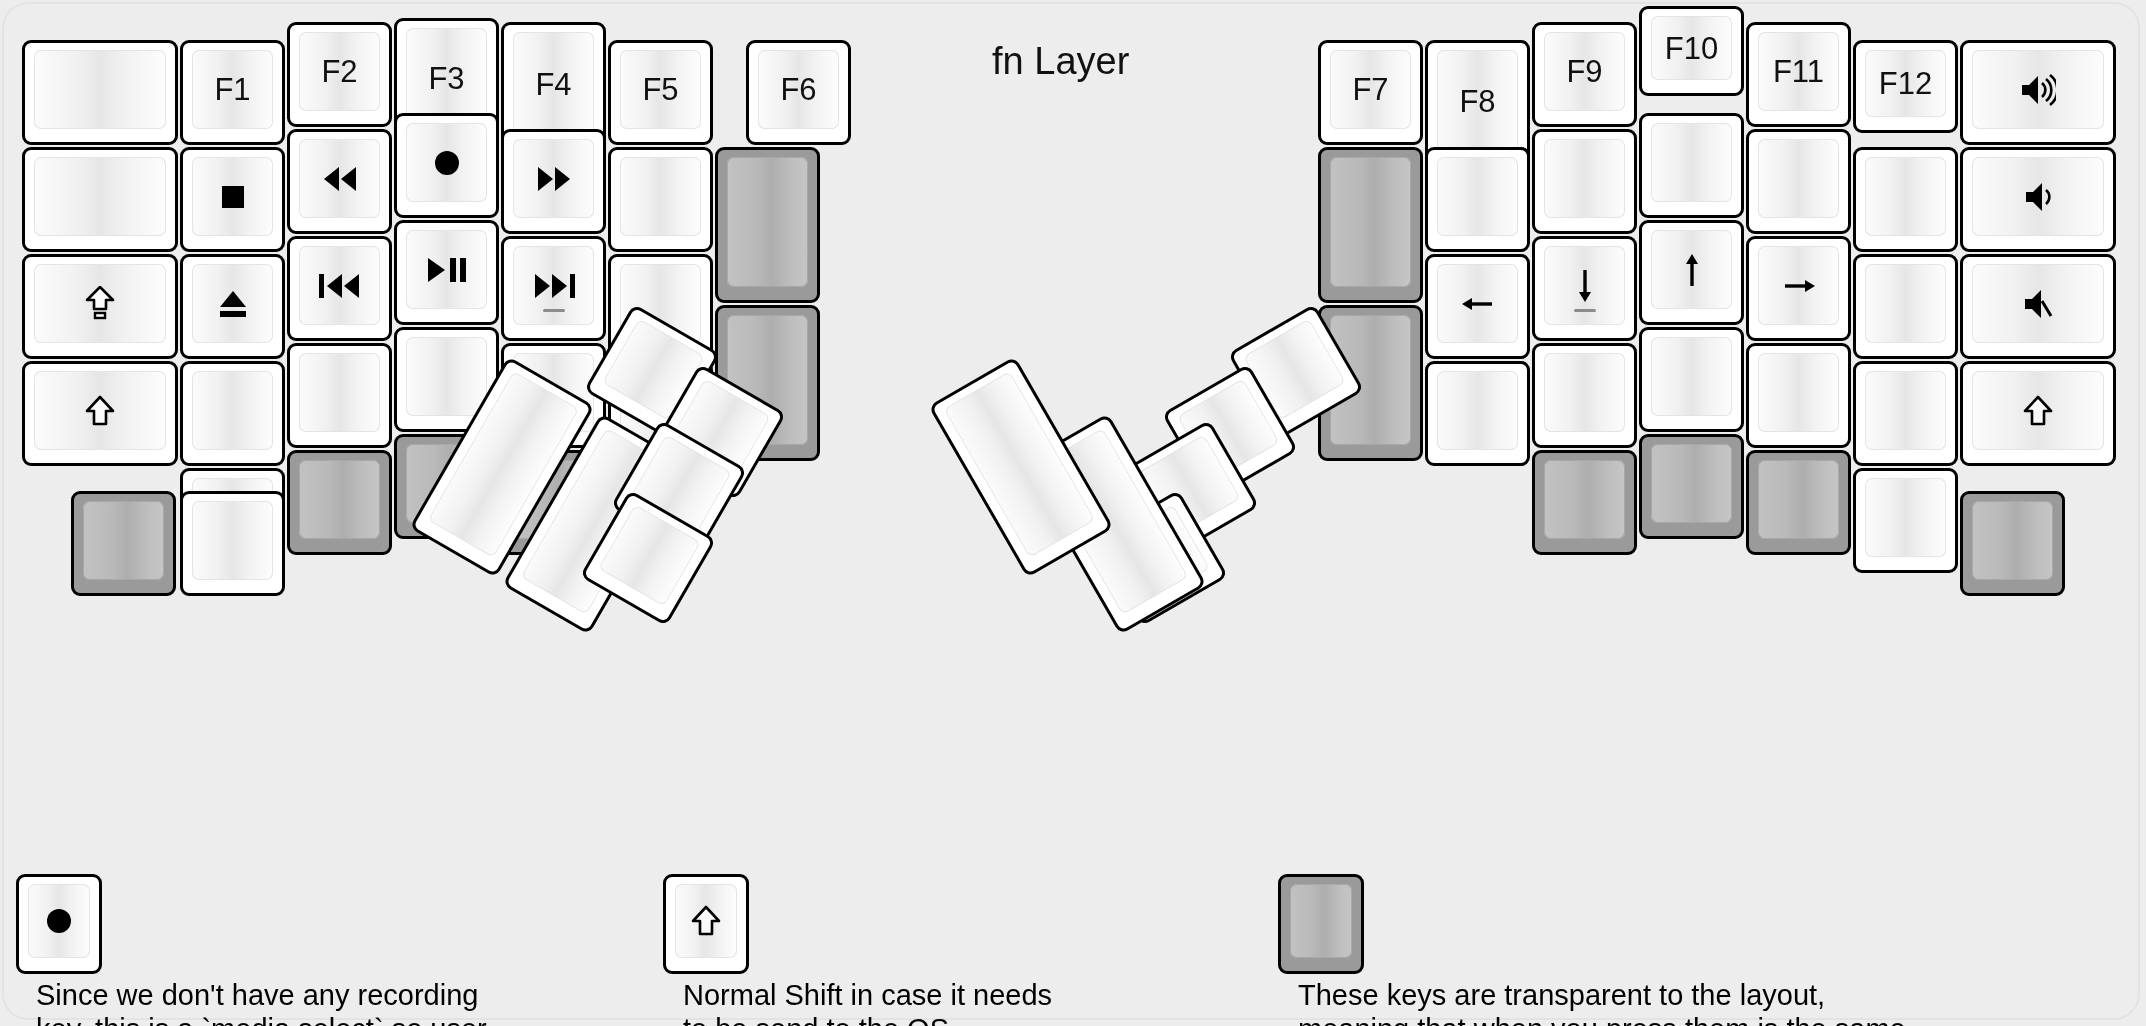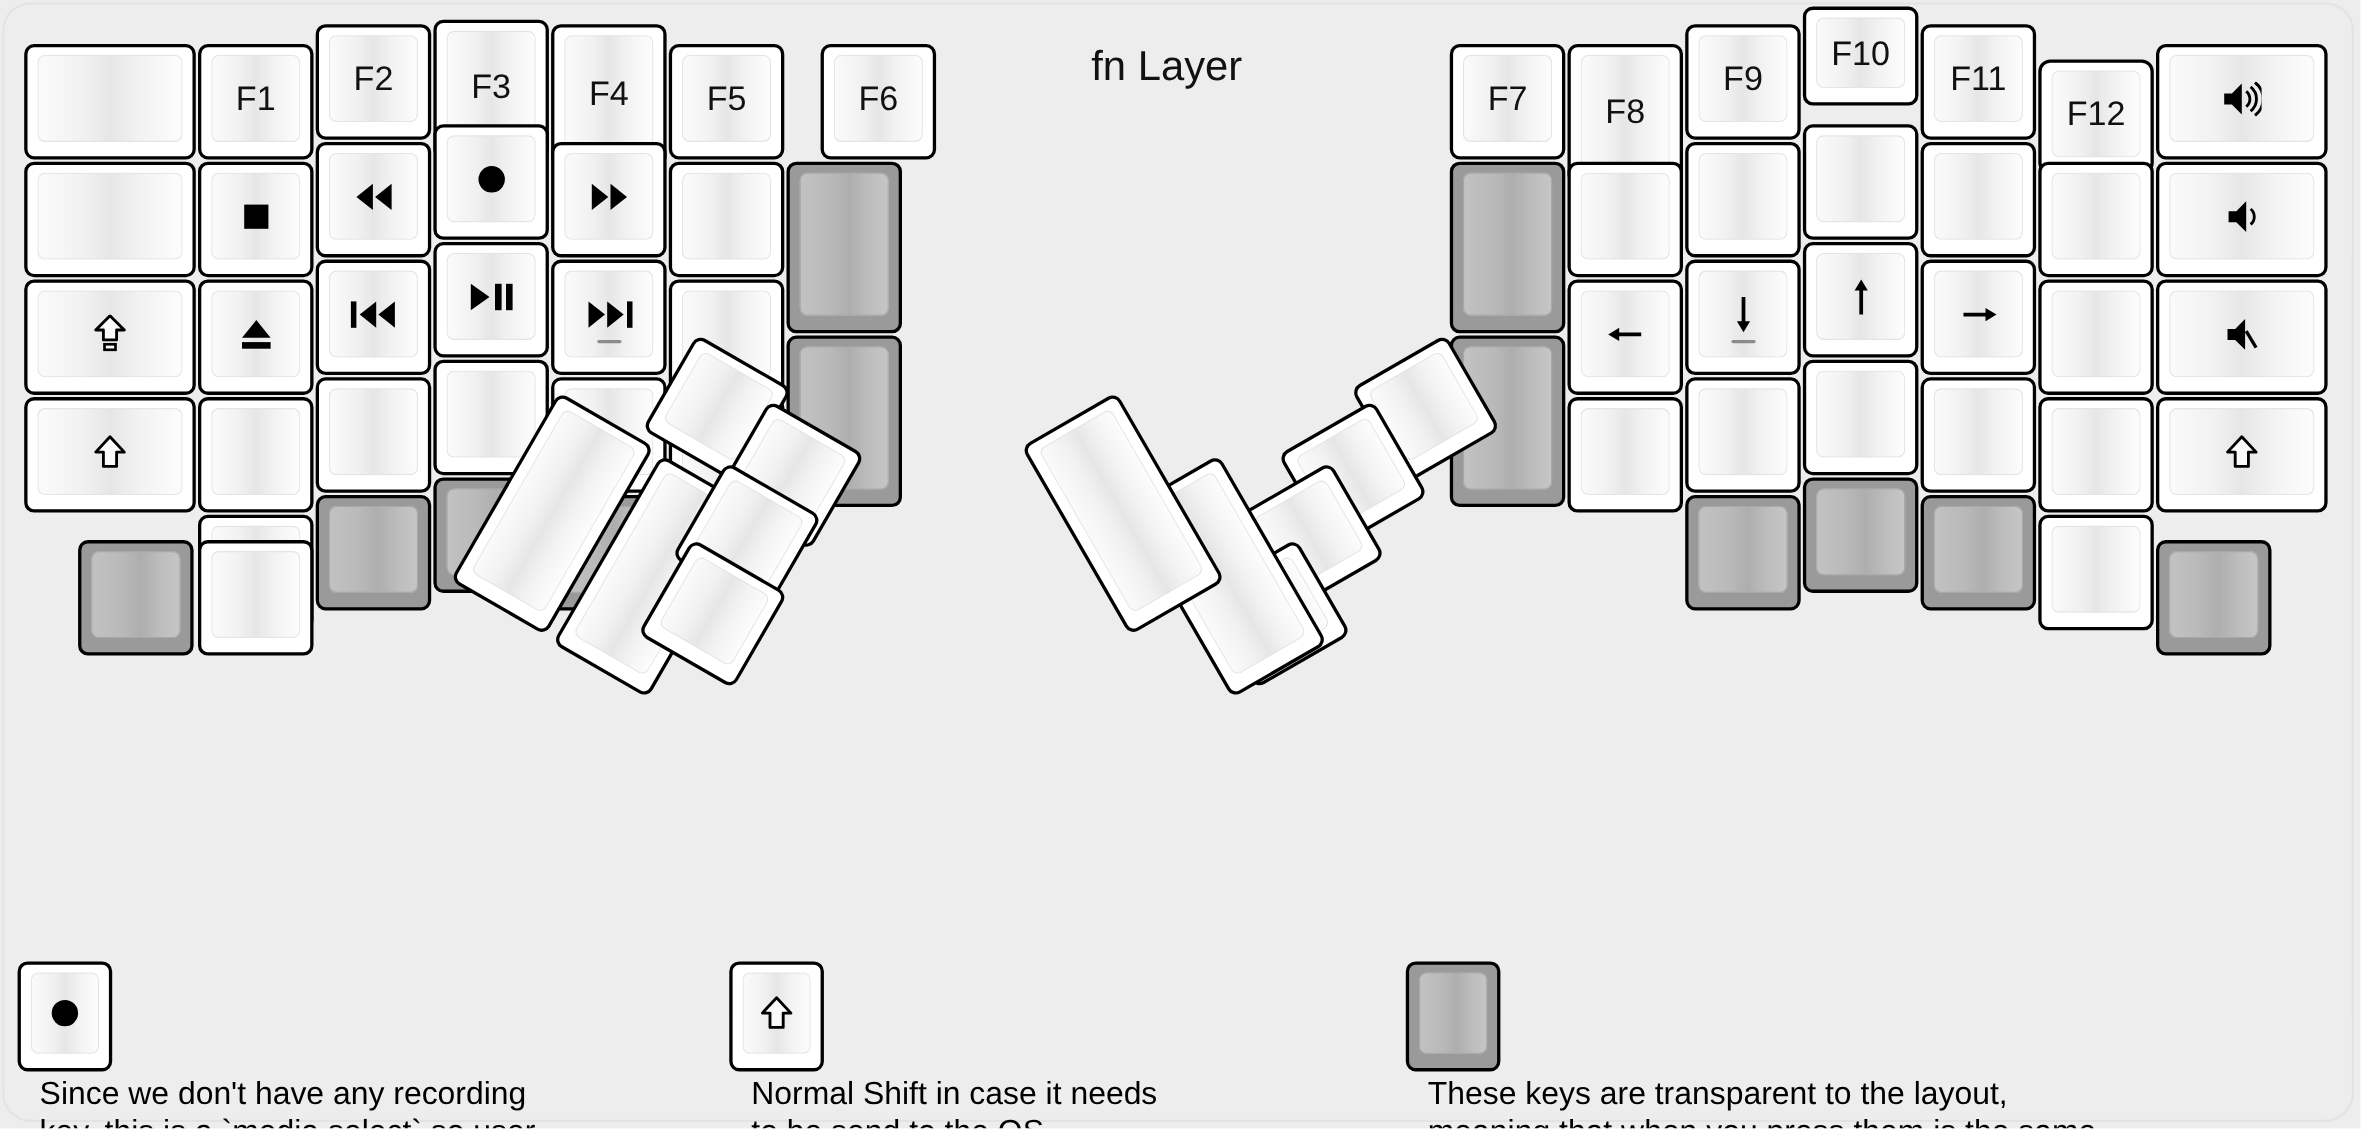--- a/index.html
+++ b/index.html
@@ -344,21 +344,21 @@
             <polygon points="33,13 23,7 23,19"></polygon>
           </svg>
         </span>
       </div>
       <div class="key" style="left: 1746px; top: 343px; width: 105px; height: 105px;">
         <div class="cap"></div>
       </div>
       <div class="key trans" style="left: 1746px; top: 450px; width: 105px; height: 105px;">
         <div class="cap"></div>
       </div>
-      <div class="key" style="left: 1853px; top: 54px; width: 105px; height: 105px; border-radius: 11px;">
+      <div class="key" style="left: 1853px; top: 40px; width: 105px; height: 93px;">
         <div class="cap"></div>
         <span class="lbl big">F12</span>
       </div>
       <div class="key" style="left: 1853px; top: 147px; width: 105px; height: 105px;">
         <div class="cap"></div>
       </div>
       <div class="key" style="left: 1853px; top: 254px; width: 105px; height: 105px;">
         <div class="cap"></div>
       </div>
       <div class="key" style="left: 1853px; top: 361px; width: 105px; height: 105px;">

